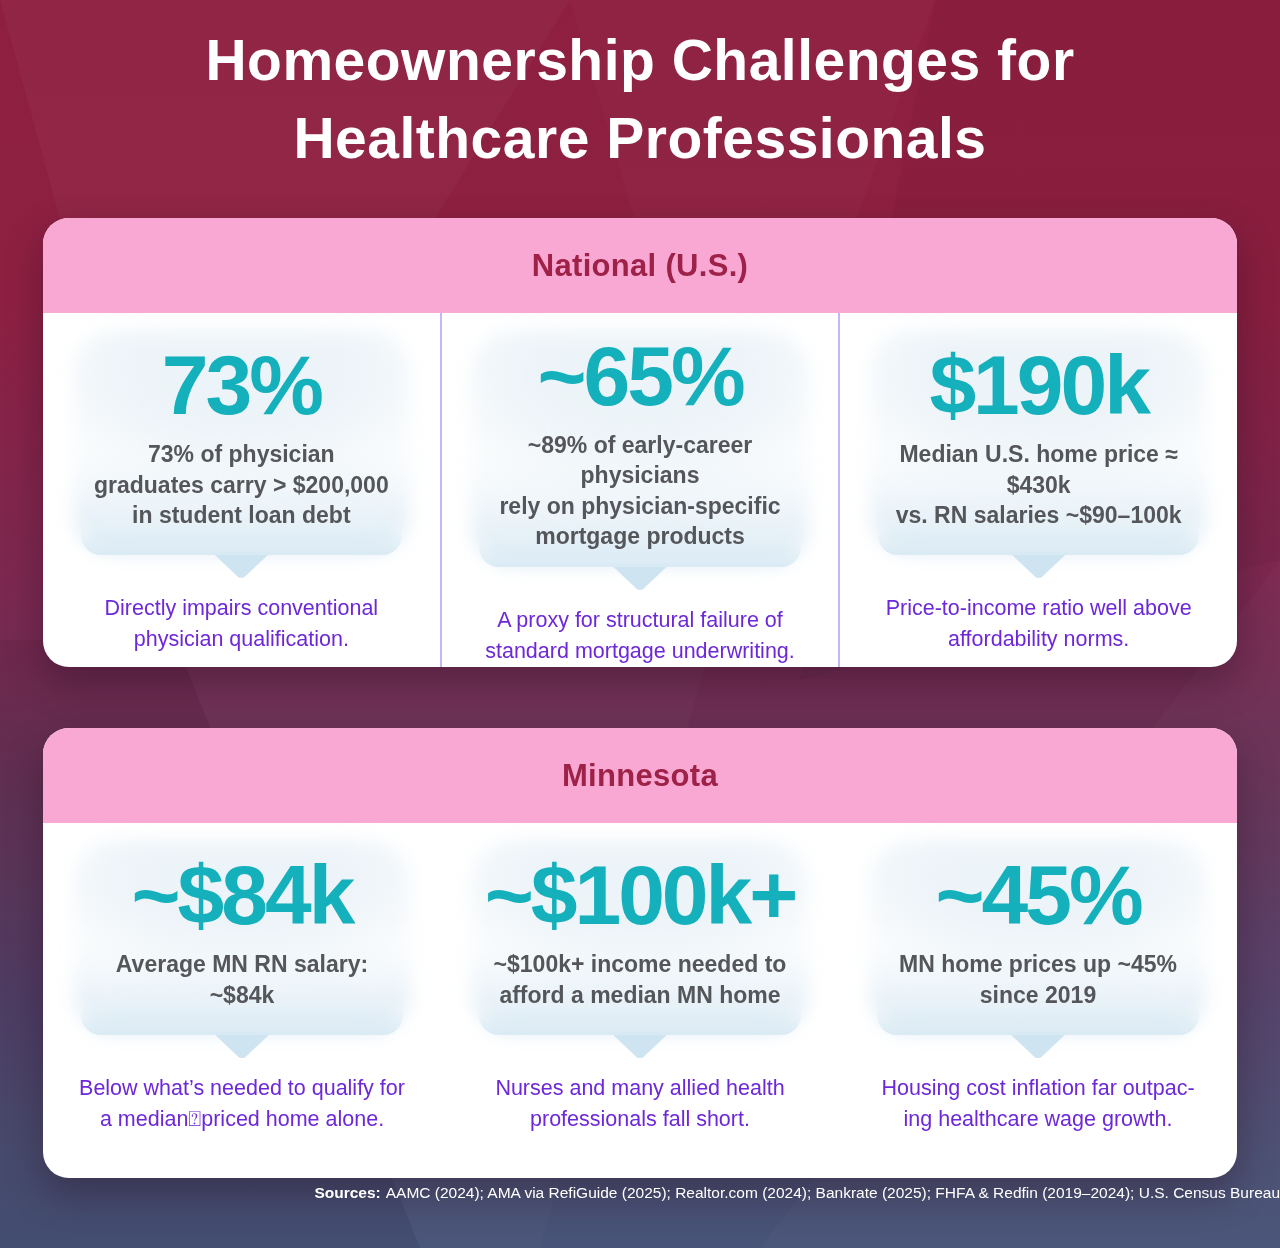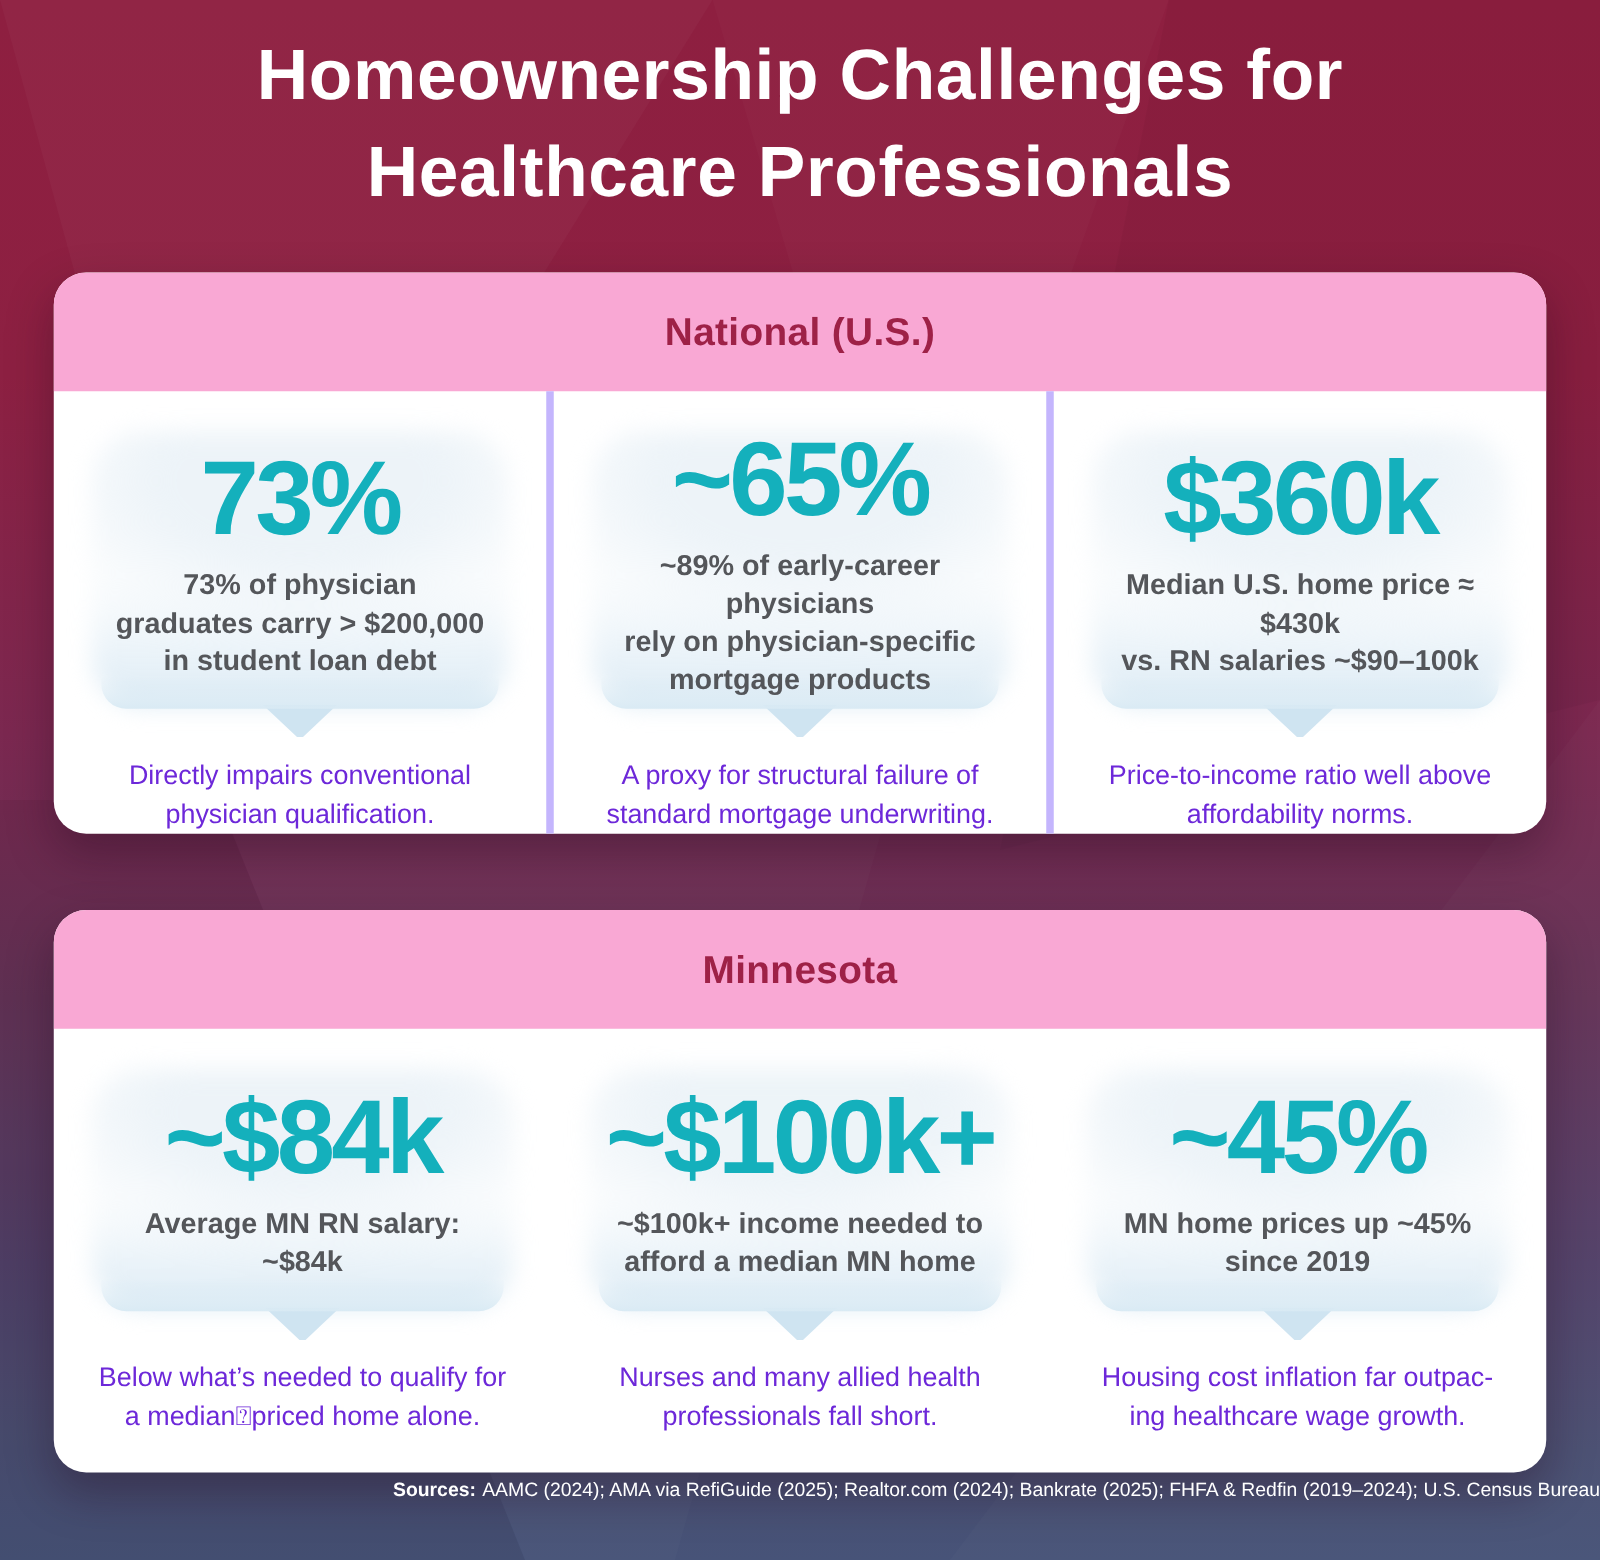--- a/index.html
+++ b/index.html
@@ -10,23 +10,23 @@
   .title-wrap{position:absolute;top:22px;left:0;width:100%;text-align:center;color:#ffffff;
     font-size:57px;font-weight:700;line-height:1.36;letter-spacing:0.5px;}
   .card{position:absolute;left:43px;width:1194px;background:#ffffff;border-radius:26px;overflow:hidden;
     box-shadow:0 16px 36px rgba(35,8,28,0.35);}
   .card.national{top:218px;height:449px;}
   .card.minnesota{top:728px;height:450px;}
   .card-header{height:95px;background:#f9a8d4;display:flex;align-items:center;justify-content:center;}
   .card-header .section-label{color:#9e2147;font-size:31px;font-weight:700;letter-spacing:0.3px;}
   .card-body{display:flex;height:calc(100% - 95px);}
   .col{flex:1 1 0;display:flex;flex-direction:column;align-items:center;text-align:center;position:relative;}
-  .national .col + .col{border-left:6px solid #c4b5fd;}
-  .bubble{position:relative;margin-top:30px;width:86%;min-height:196px;display:flex;flex-direction:column;
-    align-items:center;justify-content:center;padding:14px 8px 24px;box-sizing:border-box;}
+  .national .col + .col{border-left:2px solid #c4b5fd;}
+  .bubble{position:relative;margin-top:16px;width:86%;min-height:196px;display:flex;flex-direction:column;
+    justify-content:center;padding:14px 8px 24px;box-sizing:border-box;}
   .bubble::before{content:'';position:absolute;inset:2px;border-radius:40px;
     background:
       radial-gradient(95% 80% at 50% 18%, rgba(236,243,248,0.95) 35%, rgba(255,255,255,0) 78%),
       linear-gradient(to bottom, rgba(255,255,255,0) 52%, rgba(219,234,244,0.95) 100%);
     filter:blur(9px);}
   .bubble::after{content:'';position:absolute;left:10px;right:10px;bottom:0;height:26px;border-radius:0 0 20px 20px;
     background:linear-gradient(to bottom, rgba(220,235,245,0), #d9eaf4);}
   .tail{position:absolute;left:50%;bottom:-23px;transform:translateX(-50%);width:60px;height:26px;
     background:#cfe4f1;clip-path:polygon(0 0,100% 0,54% 100%,46% 100%);}
   .stat-value{position:relative;z-index:1;color:#14b0bc;font-size:84px;font-weight:800;line-height:1;
@@ -88,21 +88,21 @@
           <div class="tail"></div>
         </div>
         <div class="stat-desc">
           <div>A proxy for structural failure of</div>
           <div>standard mortgage underwriting.</div>
         </div>
       </div>
 
       <div class="col">
         <div class="bubble">
-          <div class="stat-value">$360k</div>
+          <div class="stat-value">$190k</div>
           <div class="stat-label">
             <div>Median U.S. home price ≈ $430k</div>
             <div>vs. RN salaries ~$90–100k</div>
           </div>
           <div class="tail"></div>
         </div>
         <div class="stat-desc">
           <div>Price-to-income ratio well above</div>
           <div>affordability norms.</div>
         </div>

